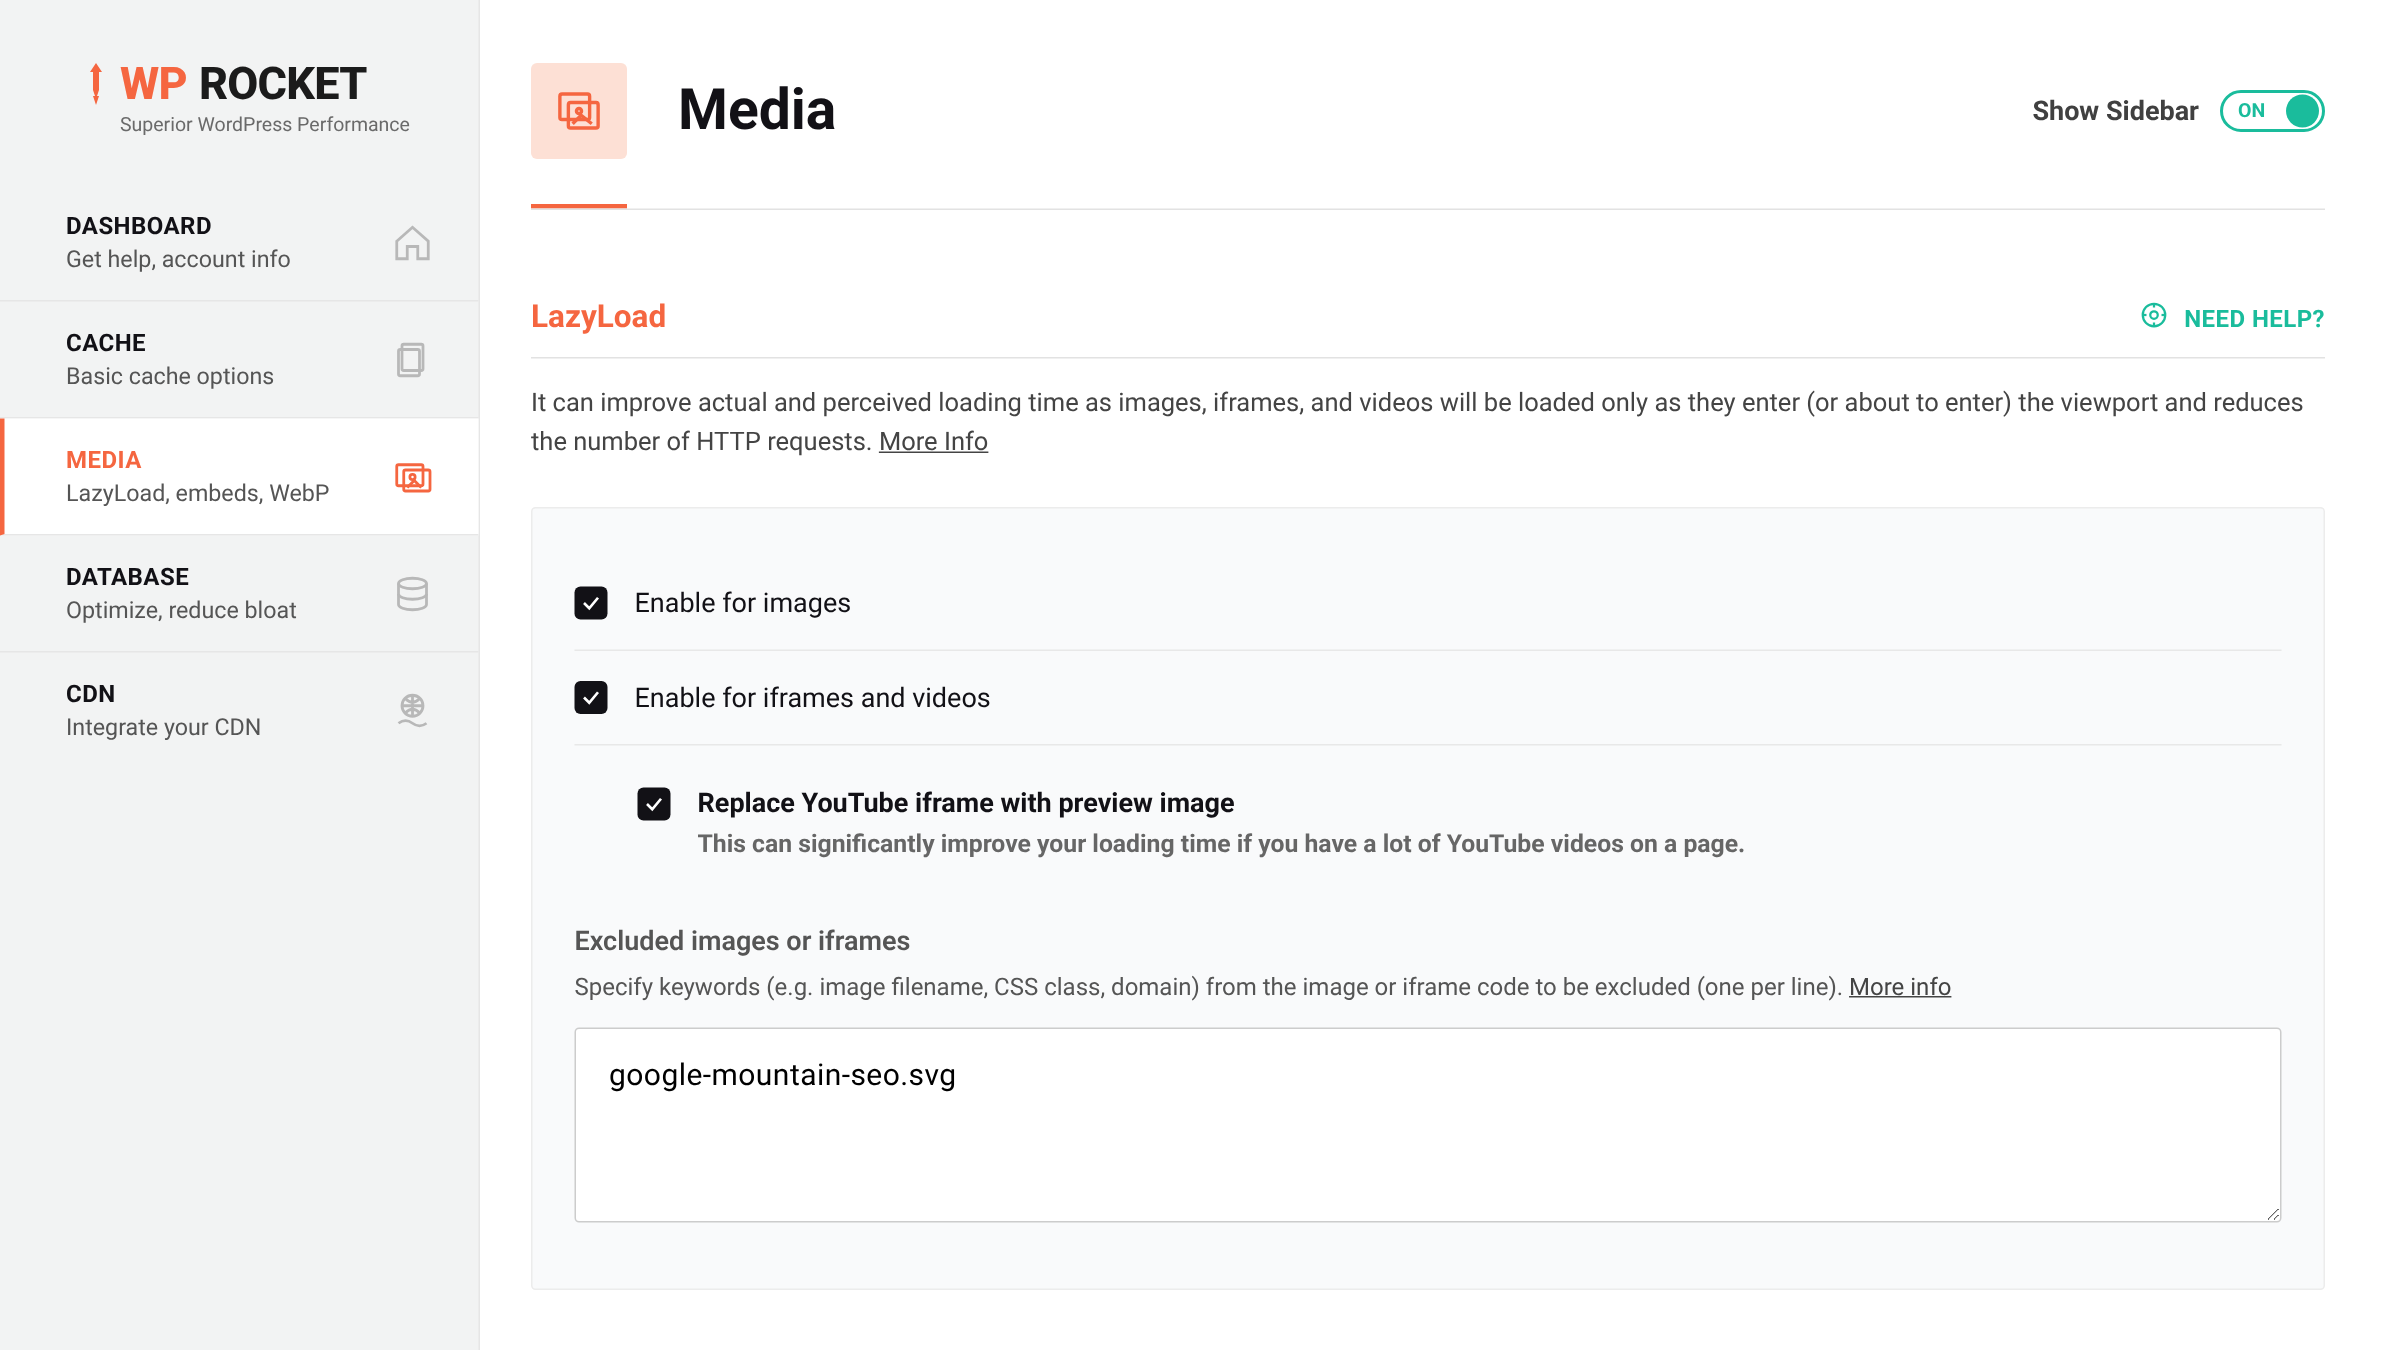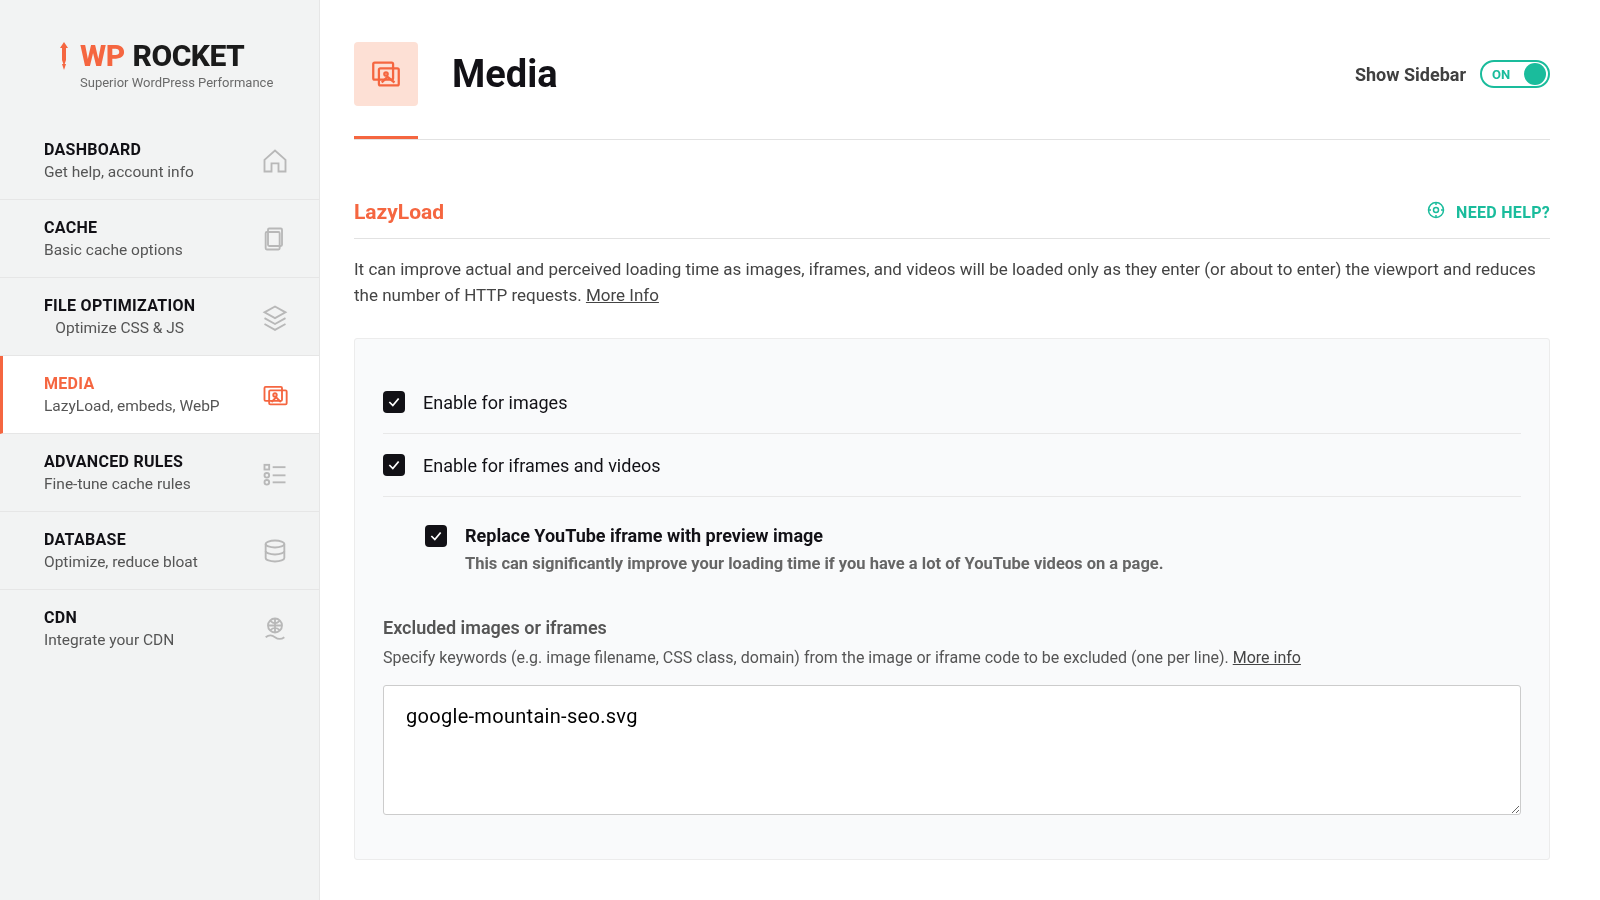--- a/index.html
+++ b/index.html
@@ -150,66 +150,37 @@
         <span class="nav-sub">Basic cache options</span>
       </div>
       <span class="nav-icon">
         <svg viewBox="0 0 24 24" stroke-width="1.6">
             <rect x="6" y="3" width="12" height="15" rx="1"></rect>
             <rect x="4" y="6" width="12" height="15" rx="1"></rect>
           </svg>
       </span>
     </div>
 
-    <div class="nav-item">
-      <div class="nav-text">
-        <span class="nav-title">FILE OPTIMIZATION</span>
-        <span class="nav-sub">Optimize CSS &amp; JS</span>
-      </div>
-      <span class="nav-icon">
-        <svg viewBox="0 0 24 24" stroke-width="1.6">
-            <path d="M12 3 L21 8 L12 13 L3 8 Z"></path>
-            <path d="M3 13 L12 18 L21 13"></path>
-            <path d="M3 18 L12 23 L21 18"></path>
-          </svg>
-      </span>
-    </div>
 
     <div class="nav-item active">
       <div class="nav-text">
         <span class="nav-title">MEDIA</span>
         <span class="nav-sub">LazyLoad, embeds, WebP</span>
       </div>
       <span class="nav-icon">
         <svg viewBox="0 0 24 24" stroke-width="1.6">
             <rect x="3" y="5" width="15" height="12" rx="1"></rect>
             <rect x="7" y="8" width="15" height="12" rx="1"></rect>
             <circle cx="12" cy="12" r="1.5"></circle>
             <path d="M9 18 L13 14 L17 18"></path>
           </svg>
       </span>
     </div>
 
 
-    <div class="nav-item">
-      <div class="nav-text">
-        <span class="nav-title">ADVANCED RULES</span>
-        <span class="nav-sub">Fine-tune cache rules</span>
-      </div>
-      <span class="nav-icon">
-        <svg viewBox="0 0 24 24" stroke-width="1.6">
-            <rect x="3" y="5" width="4" height="4"></rect>
-            <line x1="10" y1="7" x2="21" y2="7"></line>
-            <circle cx="5" cy="14" r="2"></circle>
-            <line x1="10" y1="14" x2="21" y2="14"></line>
-            <circle cx="5" cy="20" r="2"></circle>
-            <line x1="10" y1="20" x2="21" y2="20"></line>
-          </svg>
-      </span>
-    </div>
 
     <div class="nav-item">
       <div class="nav-text">
         <span class="nav-title">DATABASE</span>
         <span class="nav-sub">Optimize, reduce bloat</span>
       </div>
       <span class="nav-icon">
         <svg viewBox="0 0 24 24" stroke-width="1.6">
             <ellipse cx="12" cy="6" rx="8" ry="3"></ellipse>
             <path d="M4 6 V18 A8 3 0 0 0 20 18 V6"></path>

